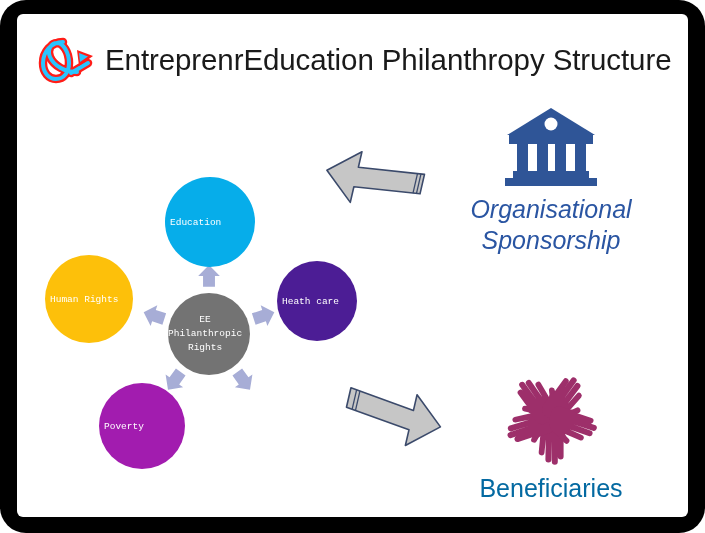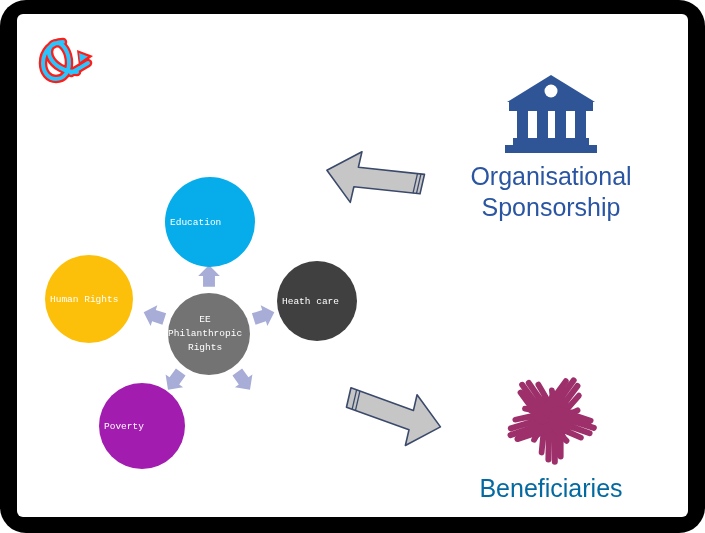--- a/index.html
+++ b/index.html
@@ -92,23 +92,24 @@
     position: absolute;
     width: 26px;
     height: 26px;
     transform-origin: 50% 50%;
   }
 
   
   #sponsor-group {
     position: absolute;
     left: 404px;
-    top: 59px;
+    top: 92px;
     width: 260px;
     text-align: center;
+    font-style: italic;
   }
   #bank-icon { display: block; margin: 0 auto; }
   #sponsorship-label {
     margin-top: 8px;
     font-size: 25px;
     line-height: 31px;
     color: #2a55a2;
     font-family: "Liberation Sans", sans-serif;
   }
 
@@ -149,20 +150,21 @@
           <path d="M38 41 L55 31" stroke="#FF1D18" stroke-width="8.5"></path>
 
           <path d="M30 10 C18 10 10 20 10 31 C10 41 16 47 23 47 C31 47 36 40 36 31 C36 20 30 11 24 11 C18 11 14 18 17 25 C21 34 32 40 44 40" stroke="#29C5FF" stroke-width="4"></path>
           <path d="M38 41 L55 31" stroke="#29C5FF" stroke-width="4"></path>
         </g>
 
         <path d="M44 18 L60 24 L46 34 Z" fill="#FF1D18"></path>
         <path d="M46 21 L55 24.5 L47 30 Z" fill="#29C5FF"></path>
       </svg>
 
+      <div id="page-title">EntreprenrEducation Philanthropy Structure</div>
     </div>
 
     <svg class="flow-arrow" id="flow-arrow-in" width="112" height="78" viewBox="0 0 112 78">
       <g transform="rotate(13 56 39)">
         <path d="M104 18 L38 26 L38 10 L8 36 L38 62 L38 46 L104 38 Z" fill="#C6C6C6" stroke="#3B4A6B" stroke-width="1.6" stroke-linejoin="round"></path>
         <path d="M97 18.8 L97 38.8" stroke="#3B4A6B" stroke-width="1.3"></path>
         <path d="M100.5 18.4 L100.5 38.4" stroke="#3B4A6B" stroke-width="1.3"></path>
       </g>
     </svg>
 
@@ -188,21 +190,21 @@
       <svg class="petal-arrow" viewBox="0 0 24 24" style="left: 145.496px; top: 353.114px; transform: rotate(216deg);">
           <path d="M12 1 L22 11 L17.5 11 L17.5 21 L6.5 21 L6.5 11 L2 11 Z" fill="#A7ADD6"></path>
         </svg>
       <svg class="petal-arrow" viewBox="0 0 24 24" style="left: 124.79px; top: 289.386px; transform: rotate(288deg);">
           <path d="M12 1 L22 11 L17.5 11 L17.5 21 L6.5 21 L6.5 11 L2 11 Z" fill="#A7ADD6"></path>
         </svg>
 
       <div class="hub-node" style="left: 148px; top: 163px; width: 90px; height: 90px; background: rgb(6, 173, 234);">
         <span class="node-label">Education</span>
       </div>
-      <div class="hub-node" style="left: 260px; top: 247px; width: 80px; height: 80px; background: #404040;">
+      <div class="hub-node" style="left: 260px; top: 247px; width: 80px; height: 80px; background: #4c1d95;">
         <span class="node-label">Heath care</span>
       </div>
       <div class="hub-node" style="left: 82px; top: 369px; width: 86px; height: 86px; background: #a21caf;">
         <span class="node-label">Poverty</span>
       </div>
       <div class="hub-node" style="left: 28px; top: 241px; width: 88px; height: 88px; background: rgb(253, 192, 10);">
         <span class="node-label">Human Rights</span>
       </div>
 
       <div class="hub-node center" id="hub-center" style="left: 151px; top: 279px; width: 82px; height: 82px; background: #737373;">

